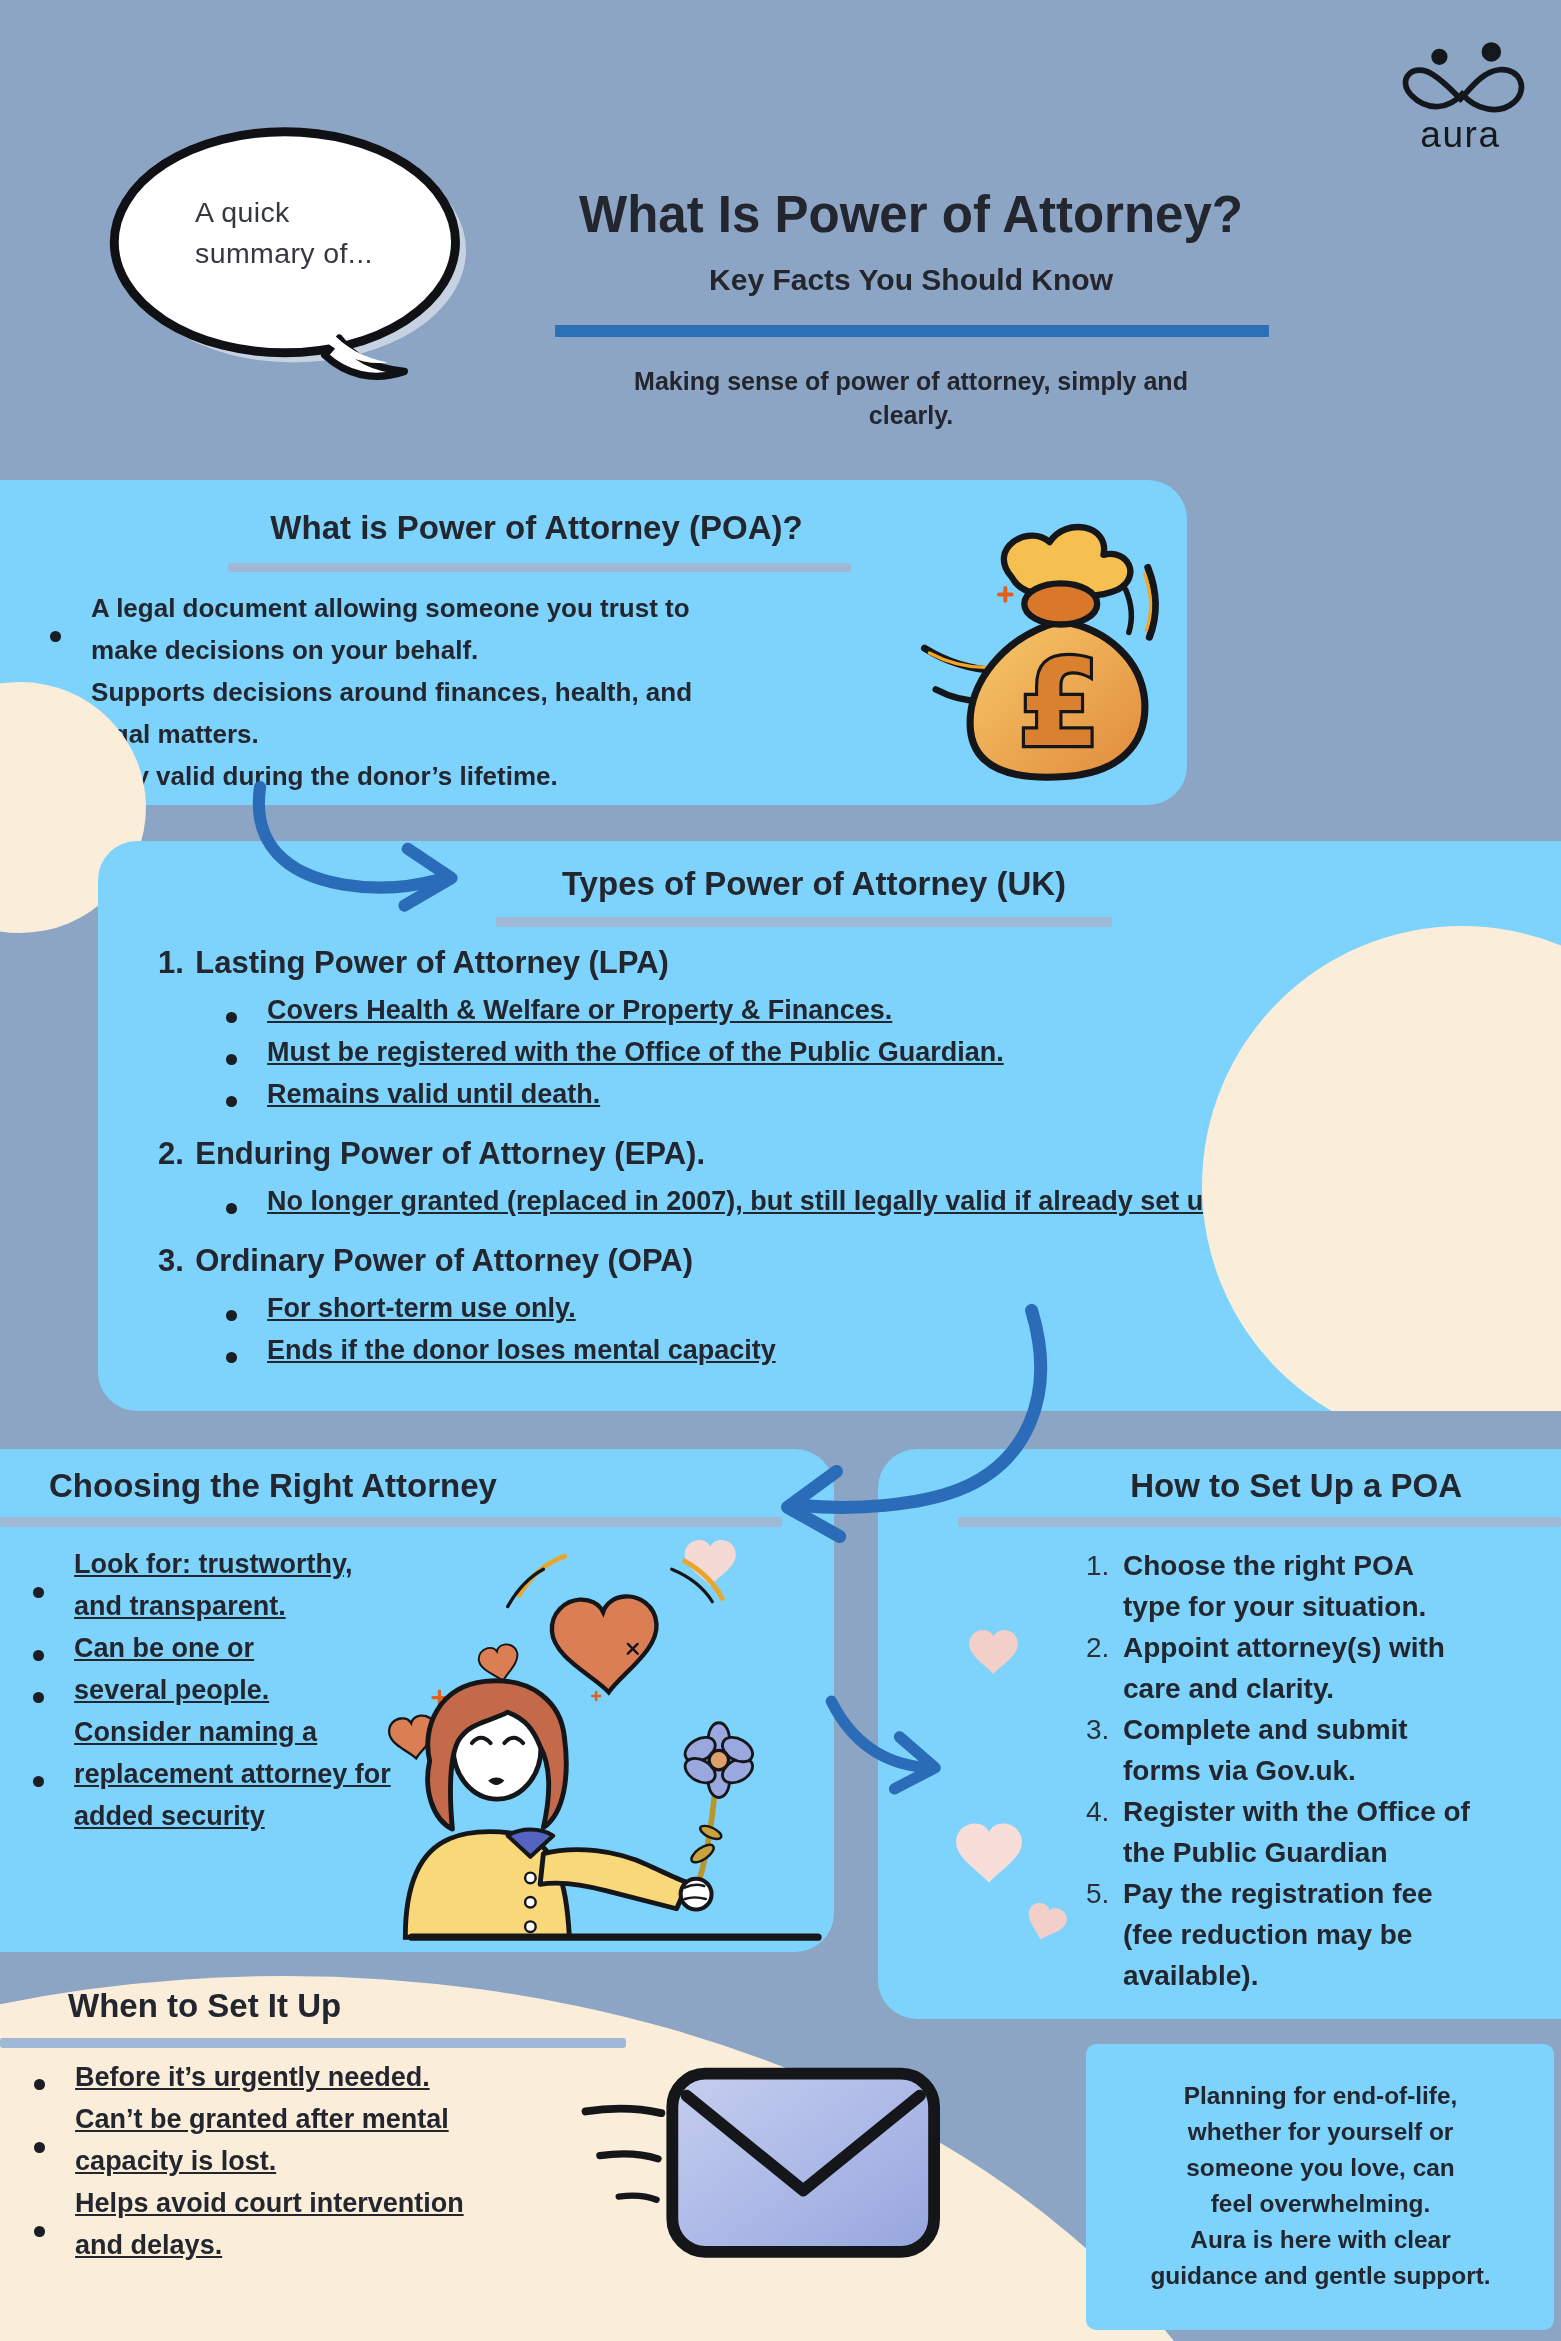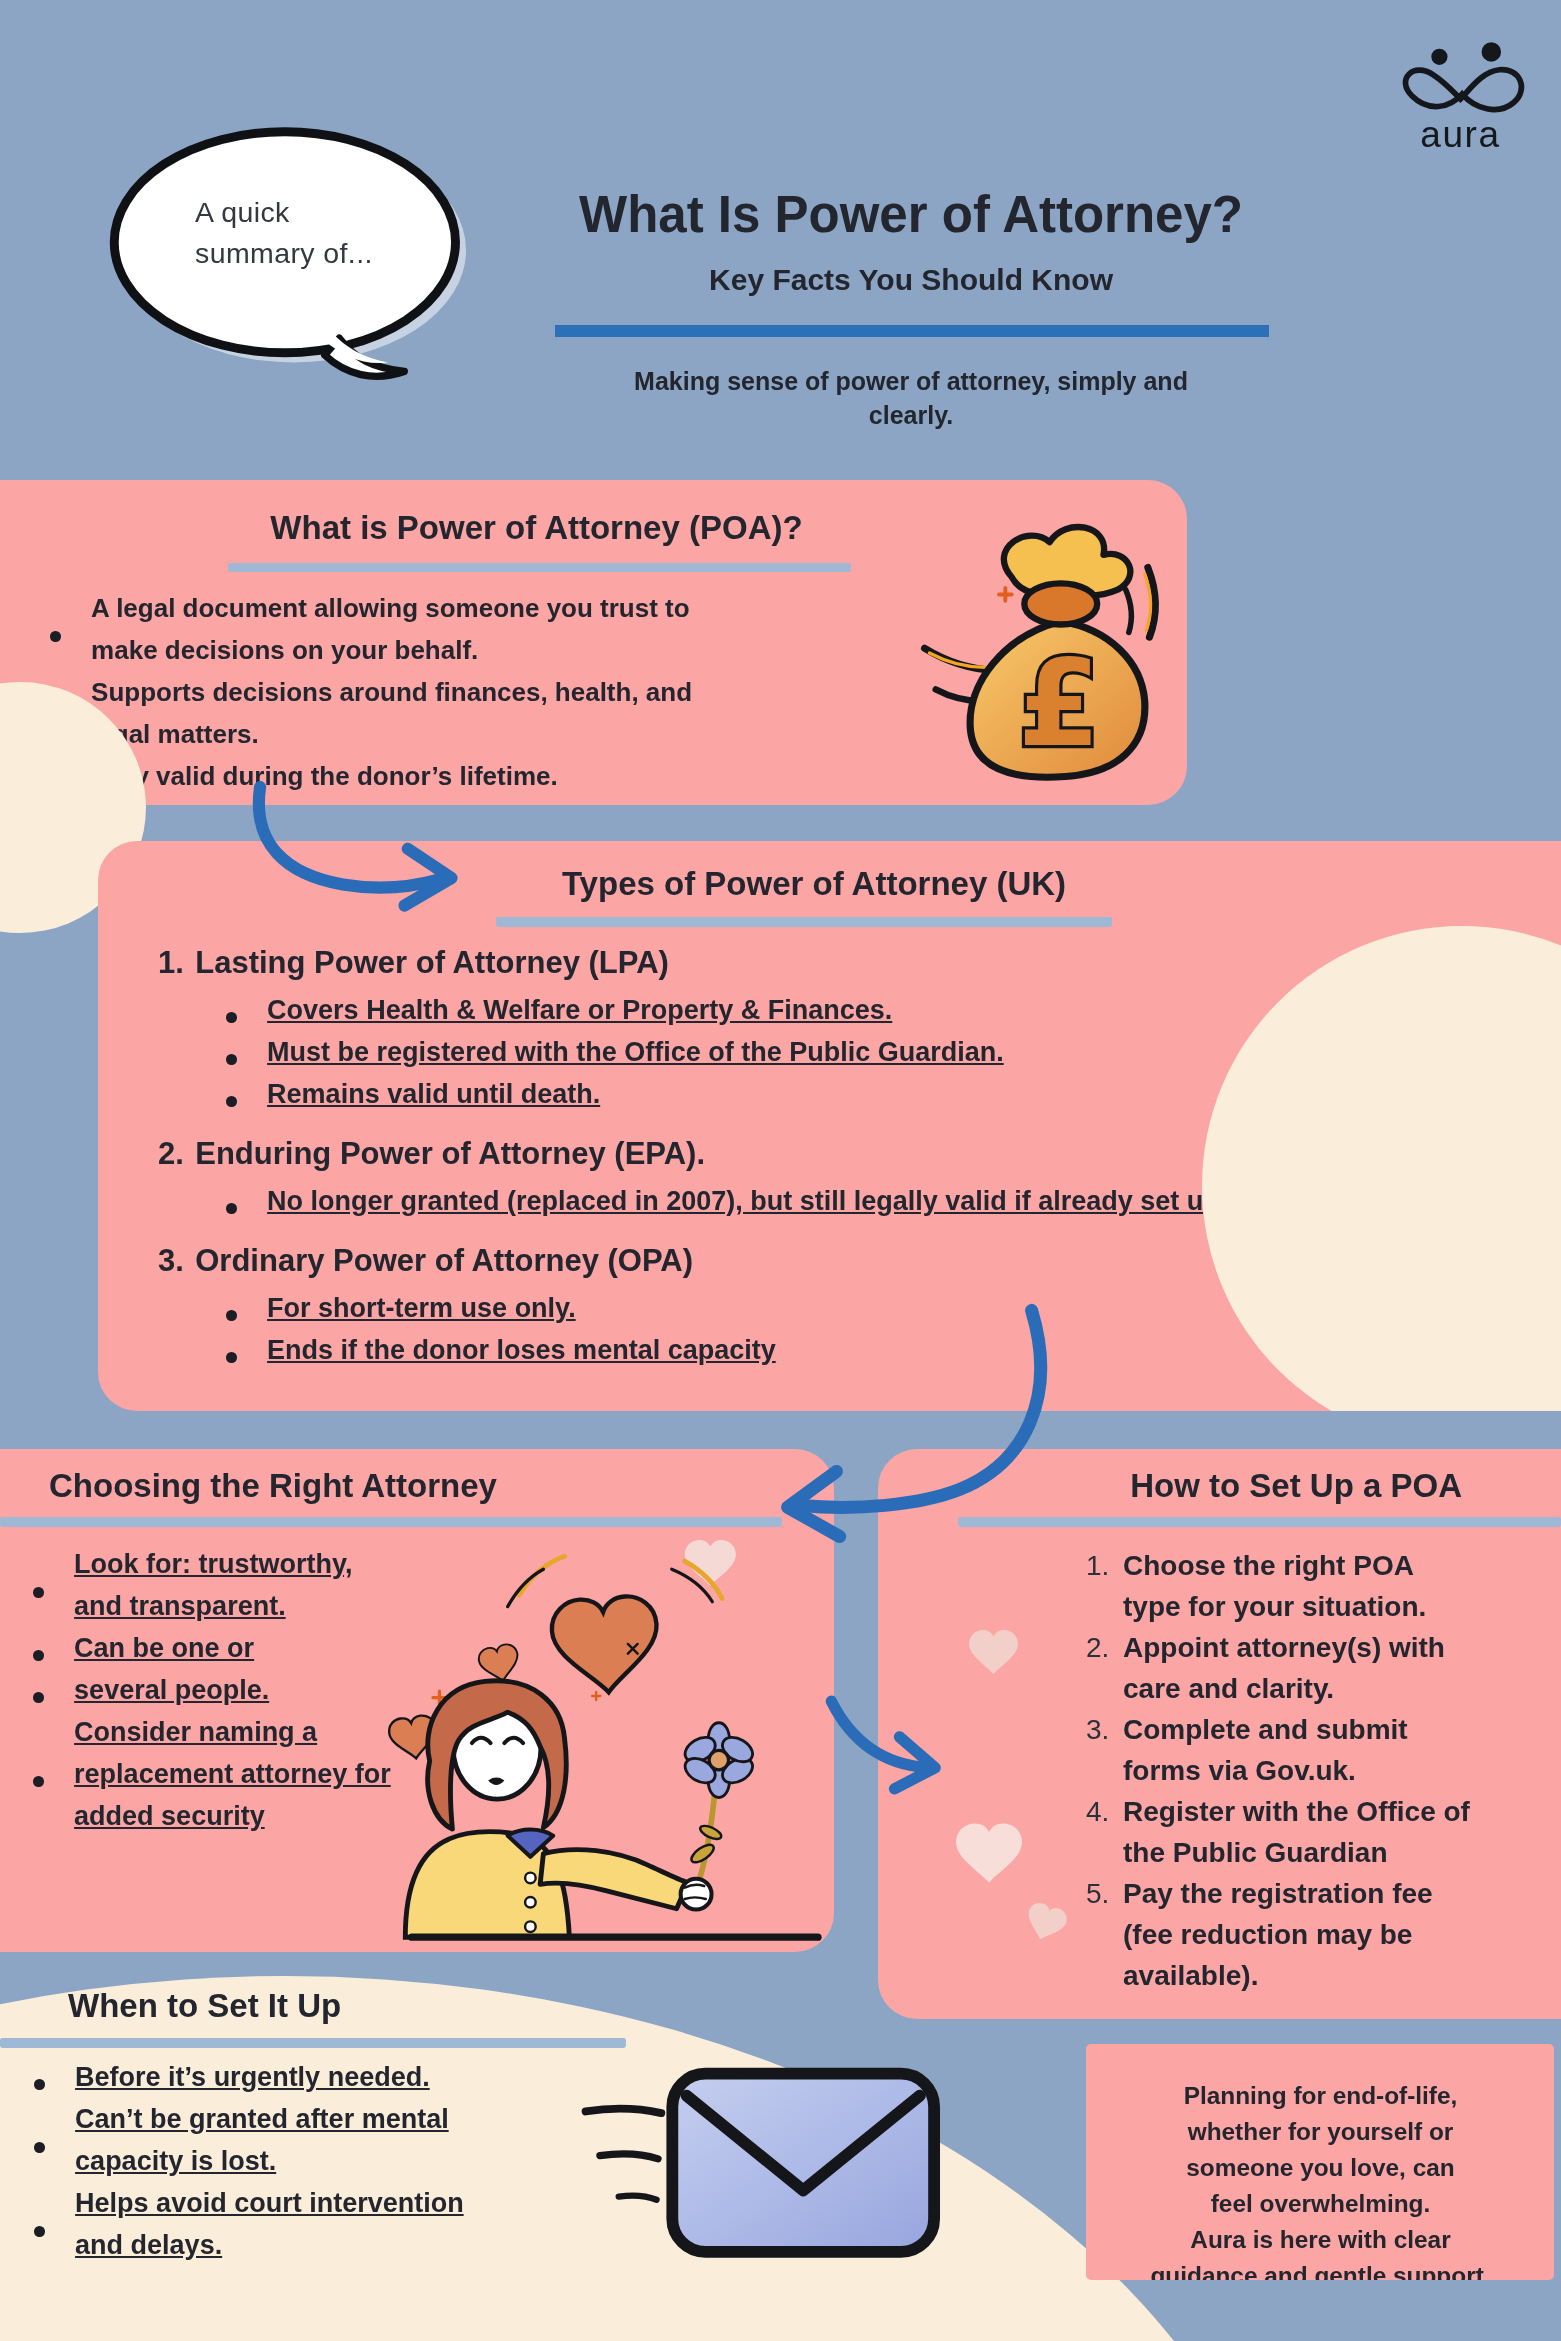--- a/index.html
+++ b/index.html
@@ -1,20 +1,20 @@
 <!DOCTYPE html>
 <html style="font-size:13px"><head>
 <meta charset="utf-8">
 <style>
   html,body{margin:0;padding:0;background:#5b6b80;}
   #poster{position:relative;width:1561px;height:2342px;background:#8ca5c4;overflow:hidden;
           font-family:"Liberation Sans",sans-serif;color:#23262e;}
   .abs{position:absolute;}
   .blob{position:absolute;background:#faeedb;border-radius:50%;z-index:1;}
-  .card{position:absolute;background:#fca5a5;z-index:2;overflow:hidden;}
+  .card{position:absolute;background:#7dd3fc;z-index:2;overflow:hidden;}
   .z3{z-index:3;}
   .sec-h{position:absolute;font-weight:700;font-size:33px;color:#23262e;}
   .center{text-align:center;}
   .h-bar{position:absolute;background:#9eb8d5;height:9.8px;border-radius:2.4px;}
   .bullets{position:absolute;display:flex;flex-direction:column;}
   .b-row{display:flex;align-items:center;gap:11px;}
   .b-dot{flex:0 0 10.6px;width:10.6px;height:10.6px;border-radius:50%;background:#1b1e24;margin:15.5px 19.5px 0 0;}
   .b-txt{font-weight:700;color:#23262e;}
   .fs32 .b-txt{font-size:26px;line-height:42px;width:651px;}
   .fs33 .b-txt{font-size:27px;line-height:42px;text-decoration:underline;}
@@ -298,21 +298,21 @@
   </div>
 
   <svg class="abs z3" style="left:568px;top:2061px" width="390" height="205" viewBox="0 0 470 260">
     <path d="M 10 64 Q 60 56 106 66" stroke="#15161a" stroke-width="10" fill="none" stroke-linecap="round"></path>
     <path d="M 28 120 Q 70 114 102 124" stroke="#15161a" stroke-width="9" fill="none" stroke-linecap="round"></path>
     <path d="M 52 172 Q 80 168 100 176" stroke="#15161a" stroke-width="8" fill="none" stroke-linecap="round"></path>
     <rect x="120" y="16" width="332" height="226" rx="42" fill="url(#envG)" stroke="#15161a" stroke-width="15"></rect>
     <path d="M 138 44 L 286 164 L 434 44" fill="none" stroke="#15161a" stroke-width="15" stroke-linejoin="round" stroke-linecap="round"></path>
   </svg>
 
-  <div class="card" style="left:1086px;top:2044px;width:468px;height:236px;border-radius:5px;">
+  <div class="card" style="left:1086px;top:2044px;width:468px;height:286px;border-radius:10px;">
     <div class="abs" style="left:23px;top:34px;width:423px;">
       <div class="close-line">Planning for end-of-life,</div>
       <div class="close-line">whether for yourself or</div>
       <div class="close-line">someone you love, can</div>
       <div class="close-line">feel overwhelming.</div>
       <div class="close-line">Aura is here with clear</div>
       <div class="close-line">guidance and gentle support.</div>
     </div>
   </div>
 

